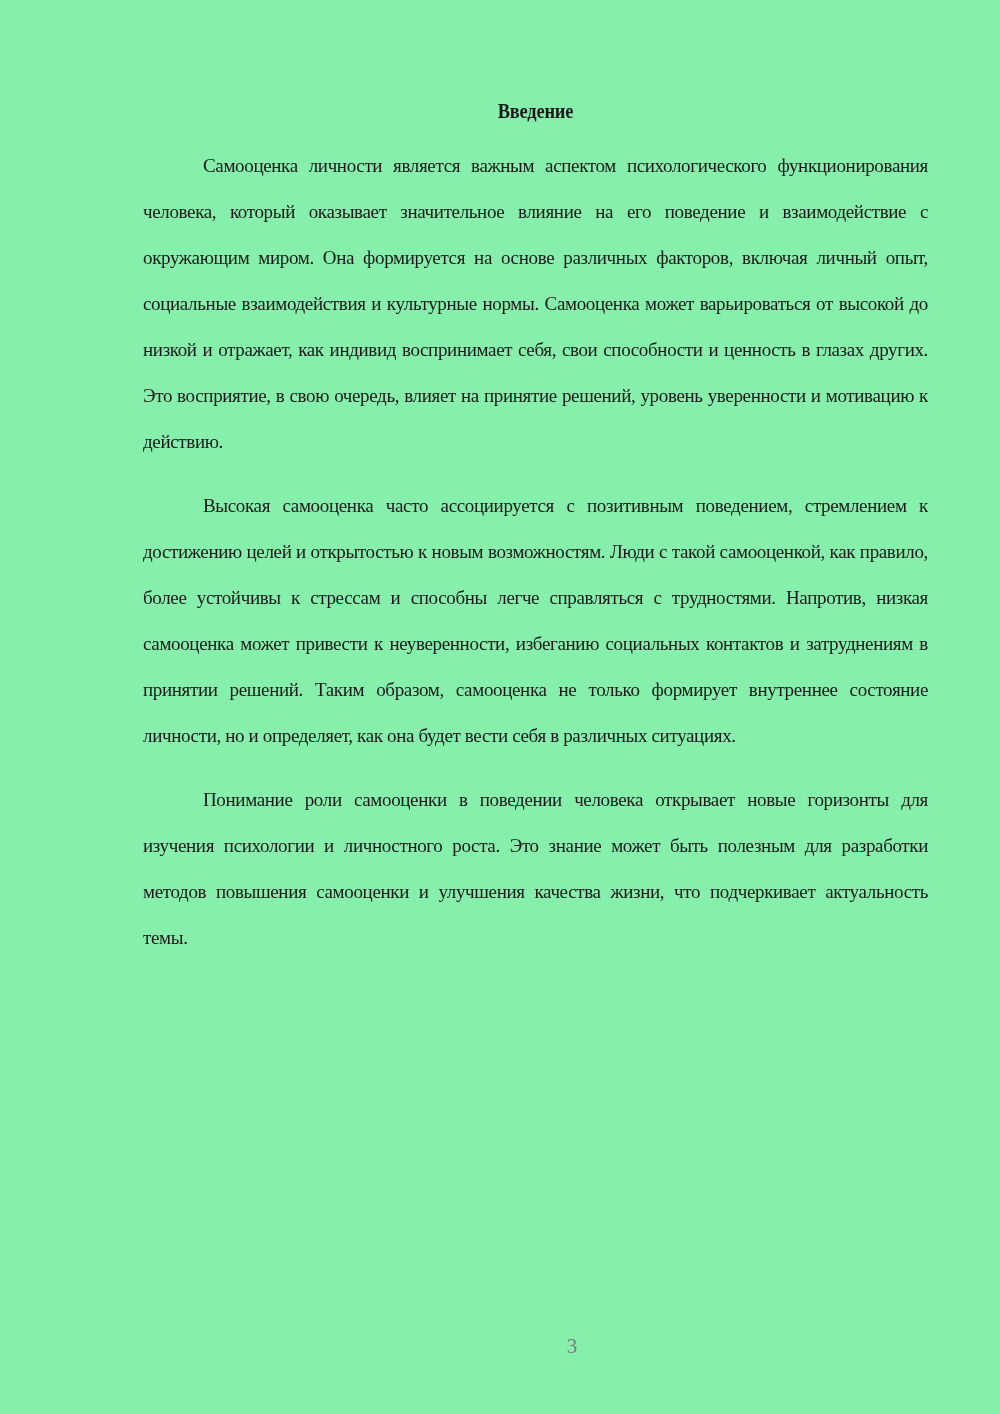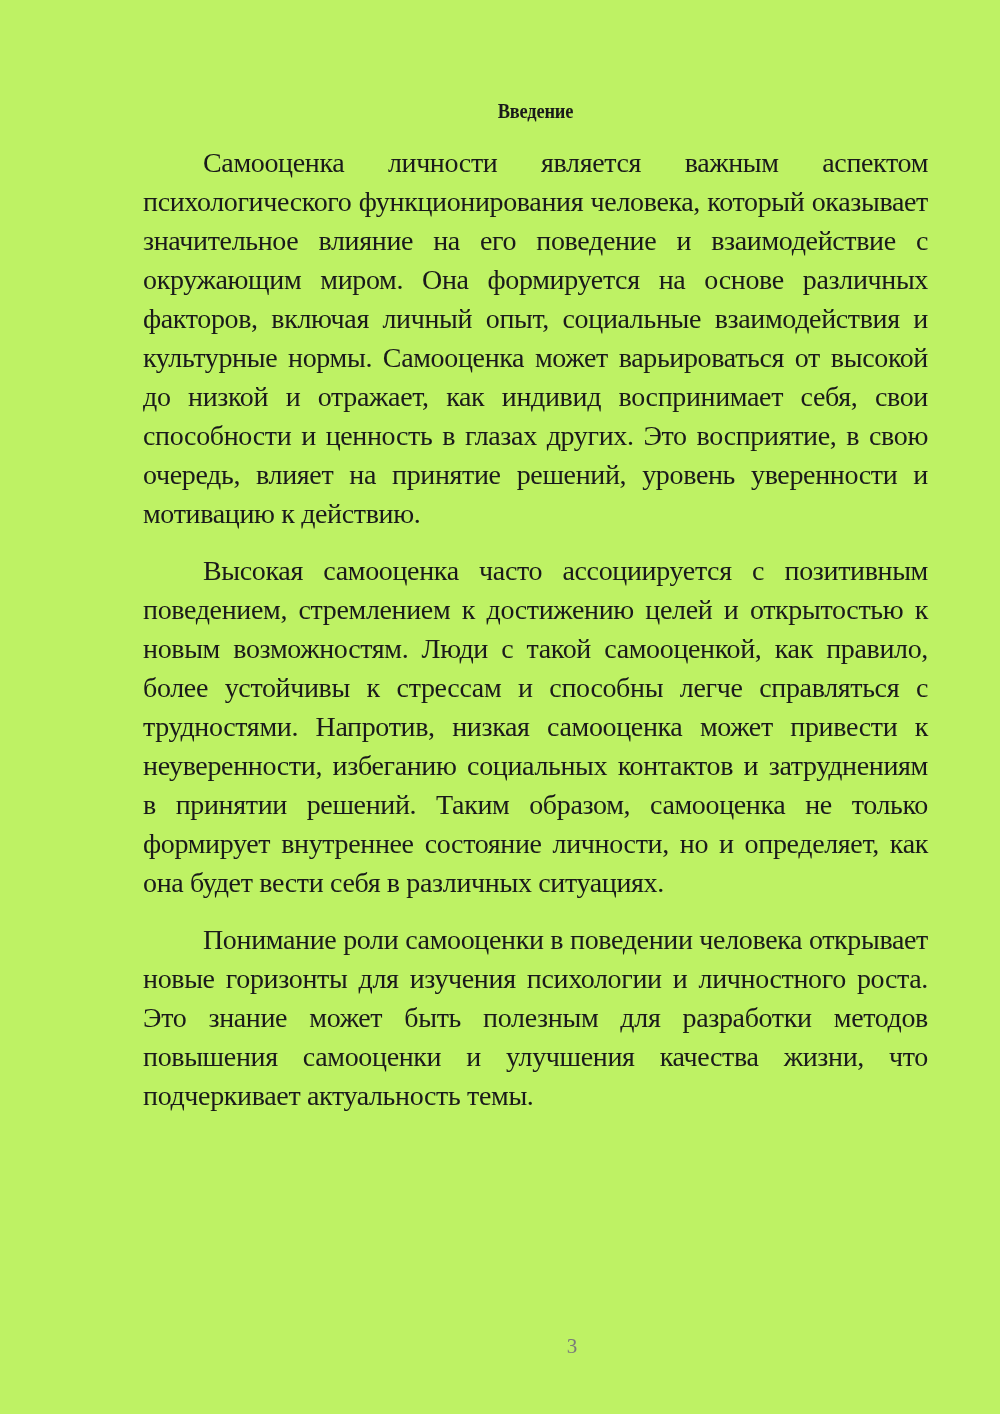--- a/index.html
+++ b/index.html
@@ -14,42 +14,42 @@
       overflow: hidden;
       font-family: "Liberation Serif", "DejaVu Serif", serif;
       color: #1a1a1a;
     }
     .page {
       position: absolute;
       left: 0;
       top: 0;
       width: 1000px;
       height: 1414px;
-      background: #bef264;
+      background: #86efac;
     }
     .content {
       position: absolute;
       left: 143px;
       top: 96px;
       width: 785px;
     }
     .heading {
       text-align: center;
       font-weight: bold;
       font-size: 20px;
       line-height: 30px;
       margin: 0 0 17px 0;
       padding-left: 0;
       letter-spacing: -0.2px;
       transform: scaleX(0.92);
     }
     .para {
       margin: 0 0 18px 0;
-      font-size: 28px;
-      line-height: 39px;
+      font-size: 19px;
+      line-height: 46px;
       text-align: justify;
       text-indent: 60px;
       letter-spacing: -0.35px;
       word-spacing: 0px;
     }
     .page-number {
       position: absolute;
       left: 0;
       width: 1000px;
       top: 1334px;

